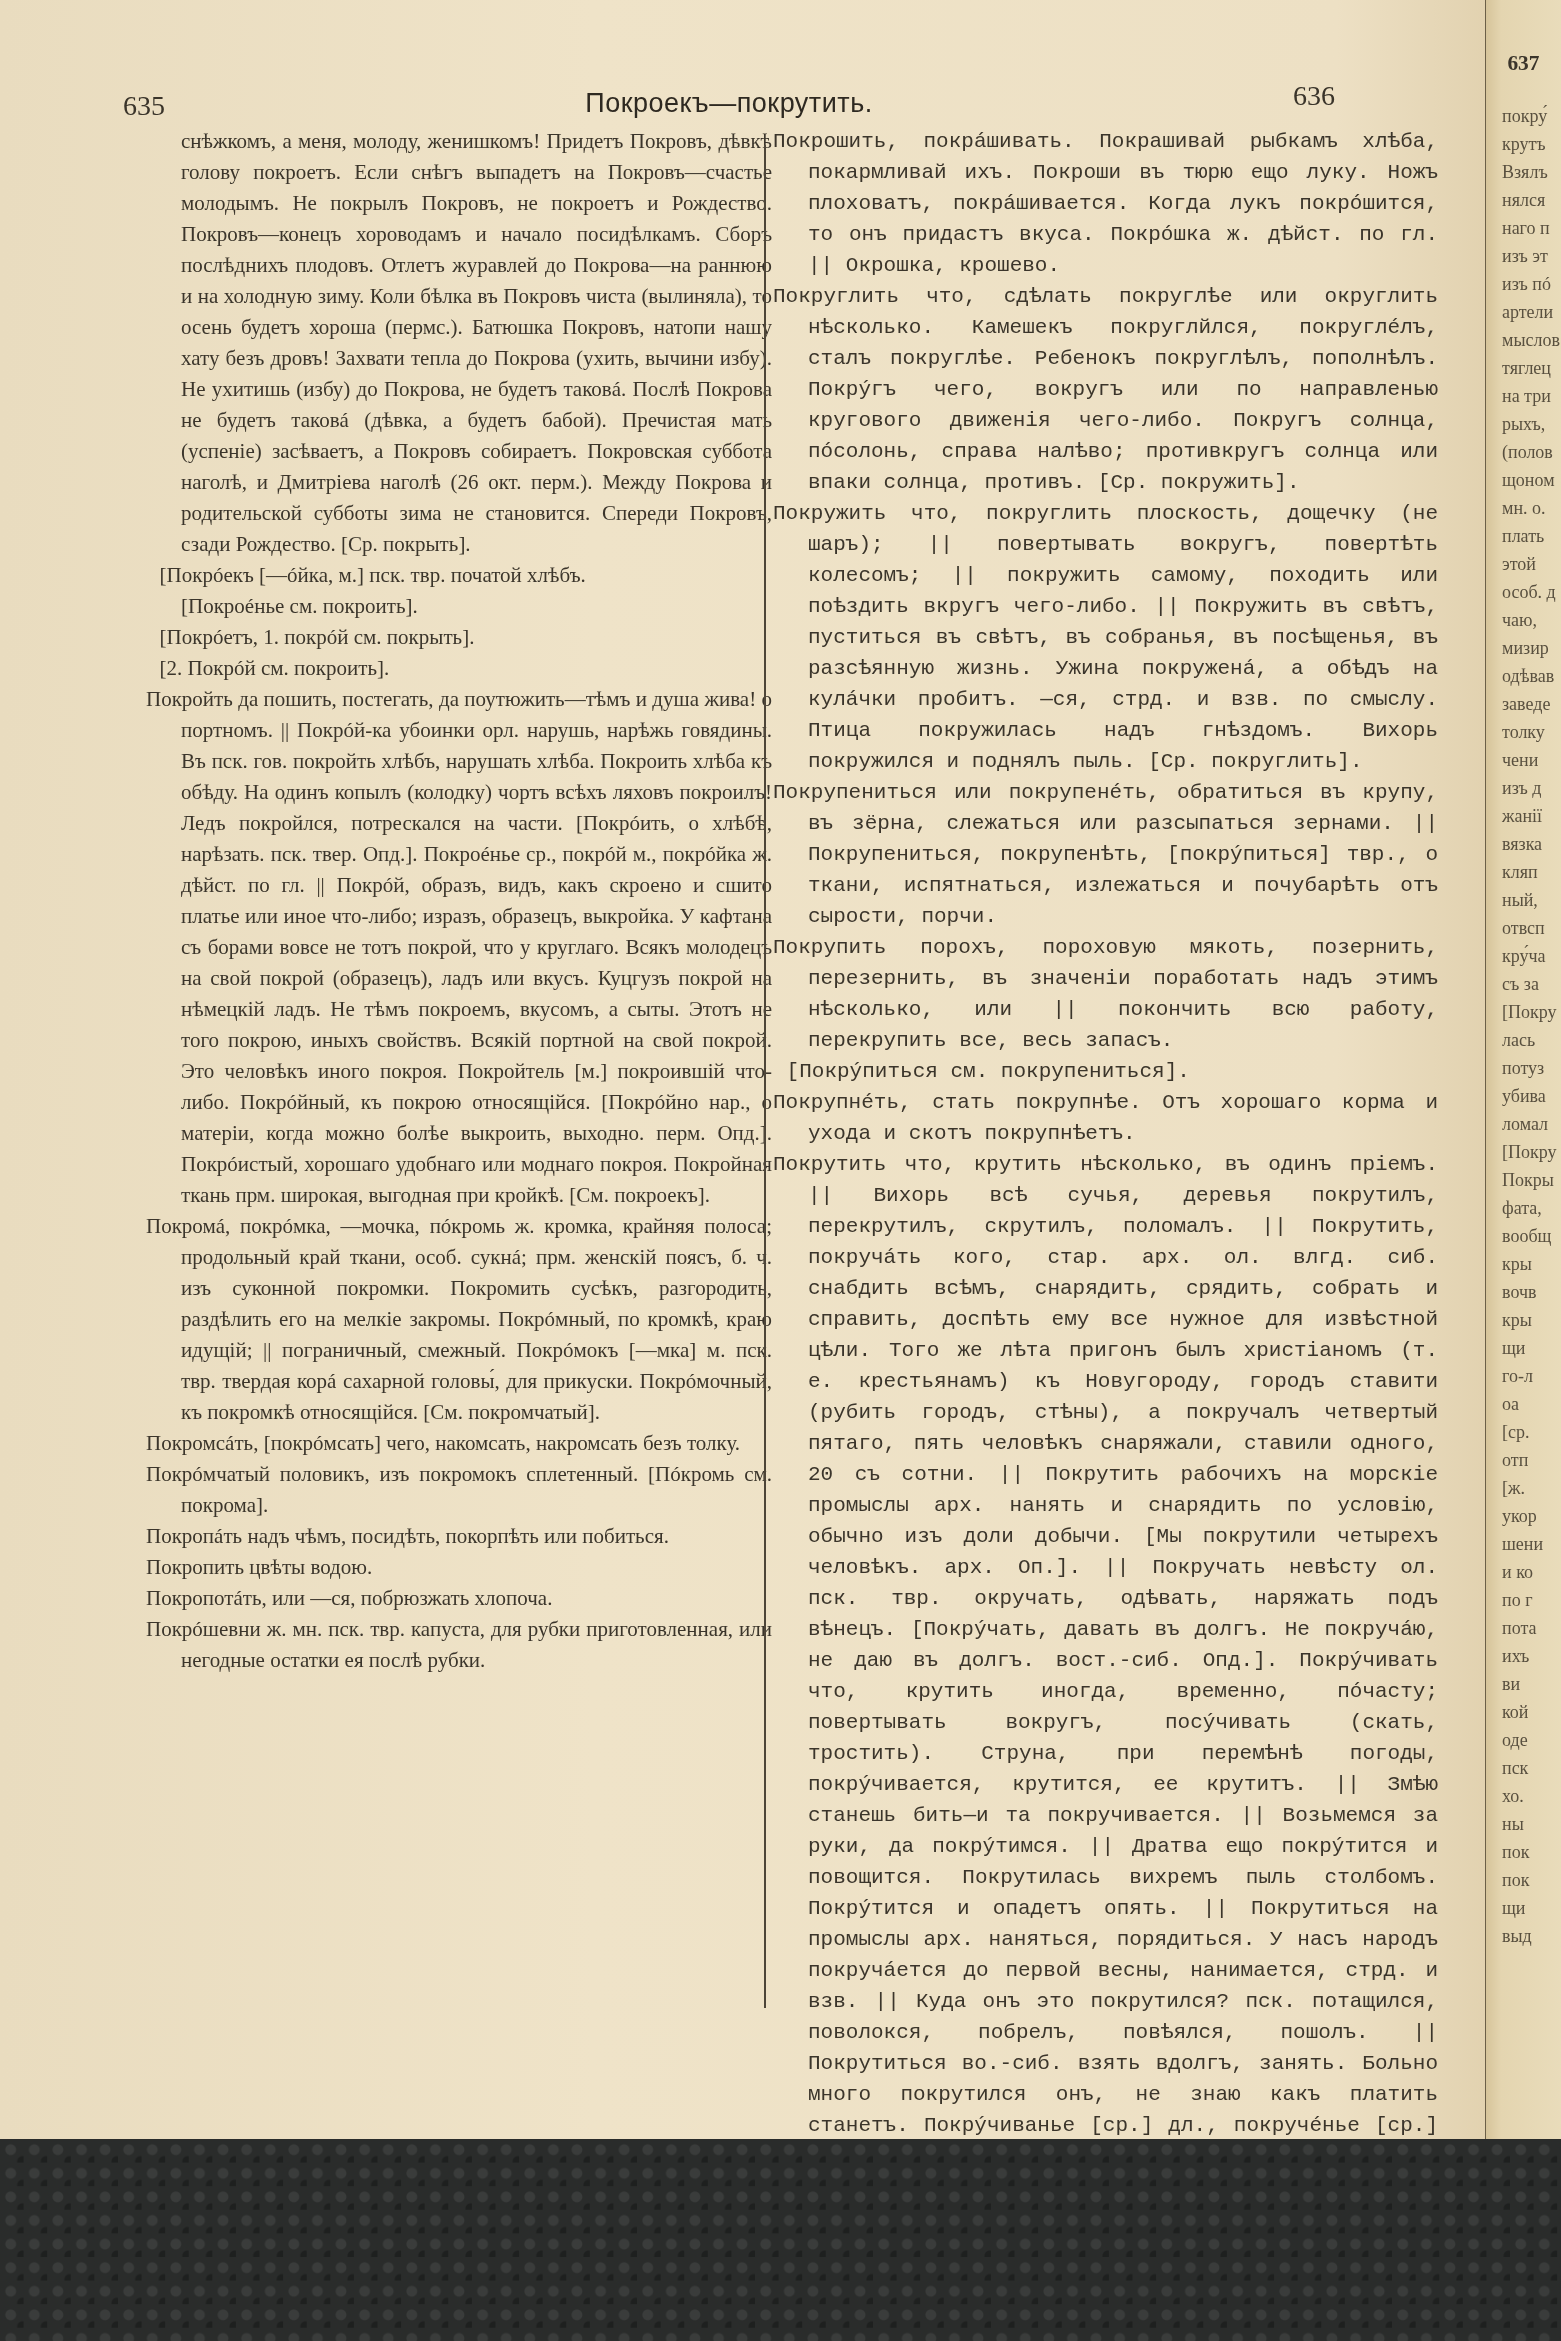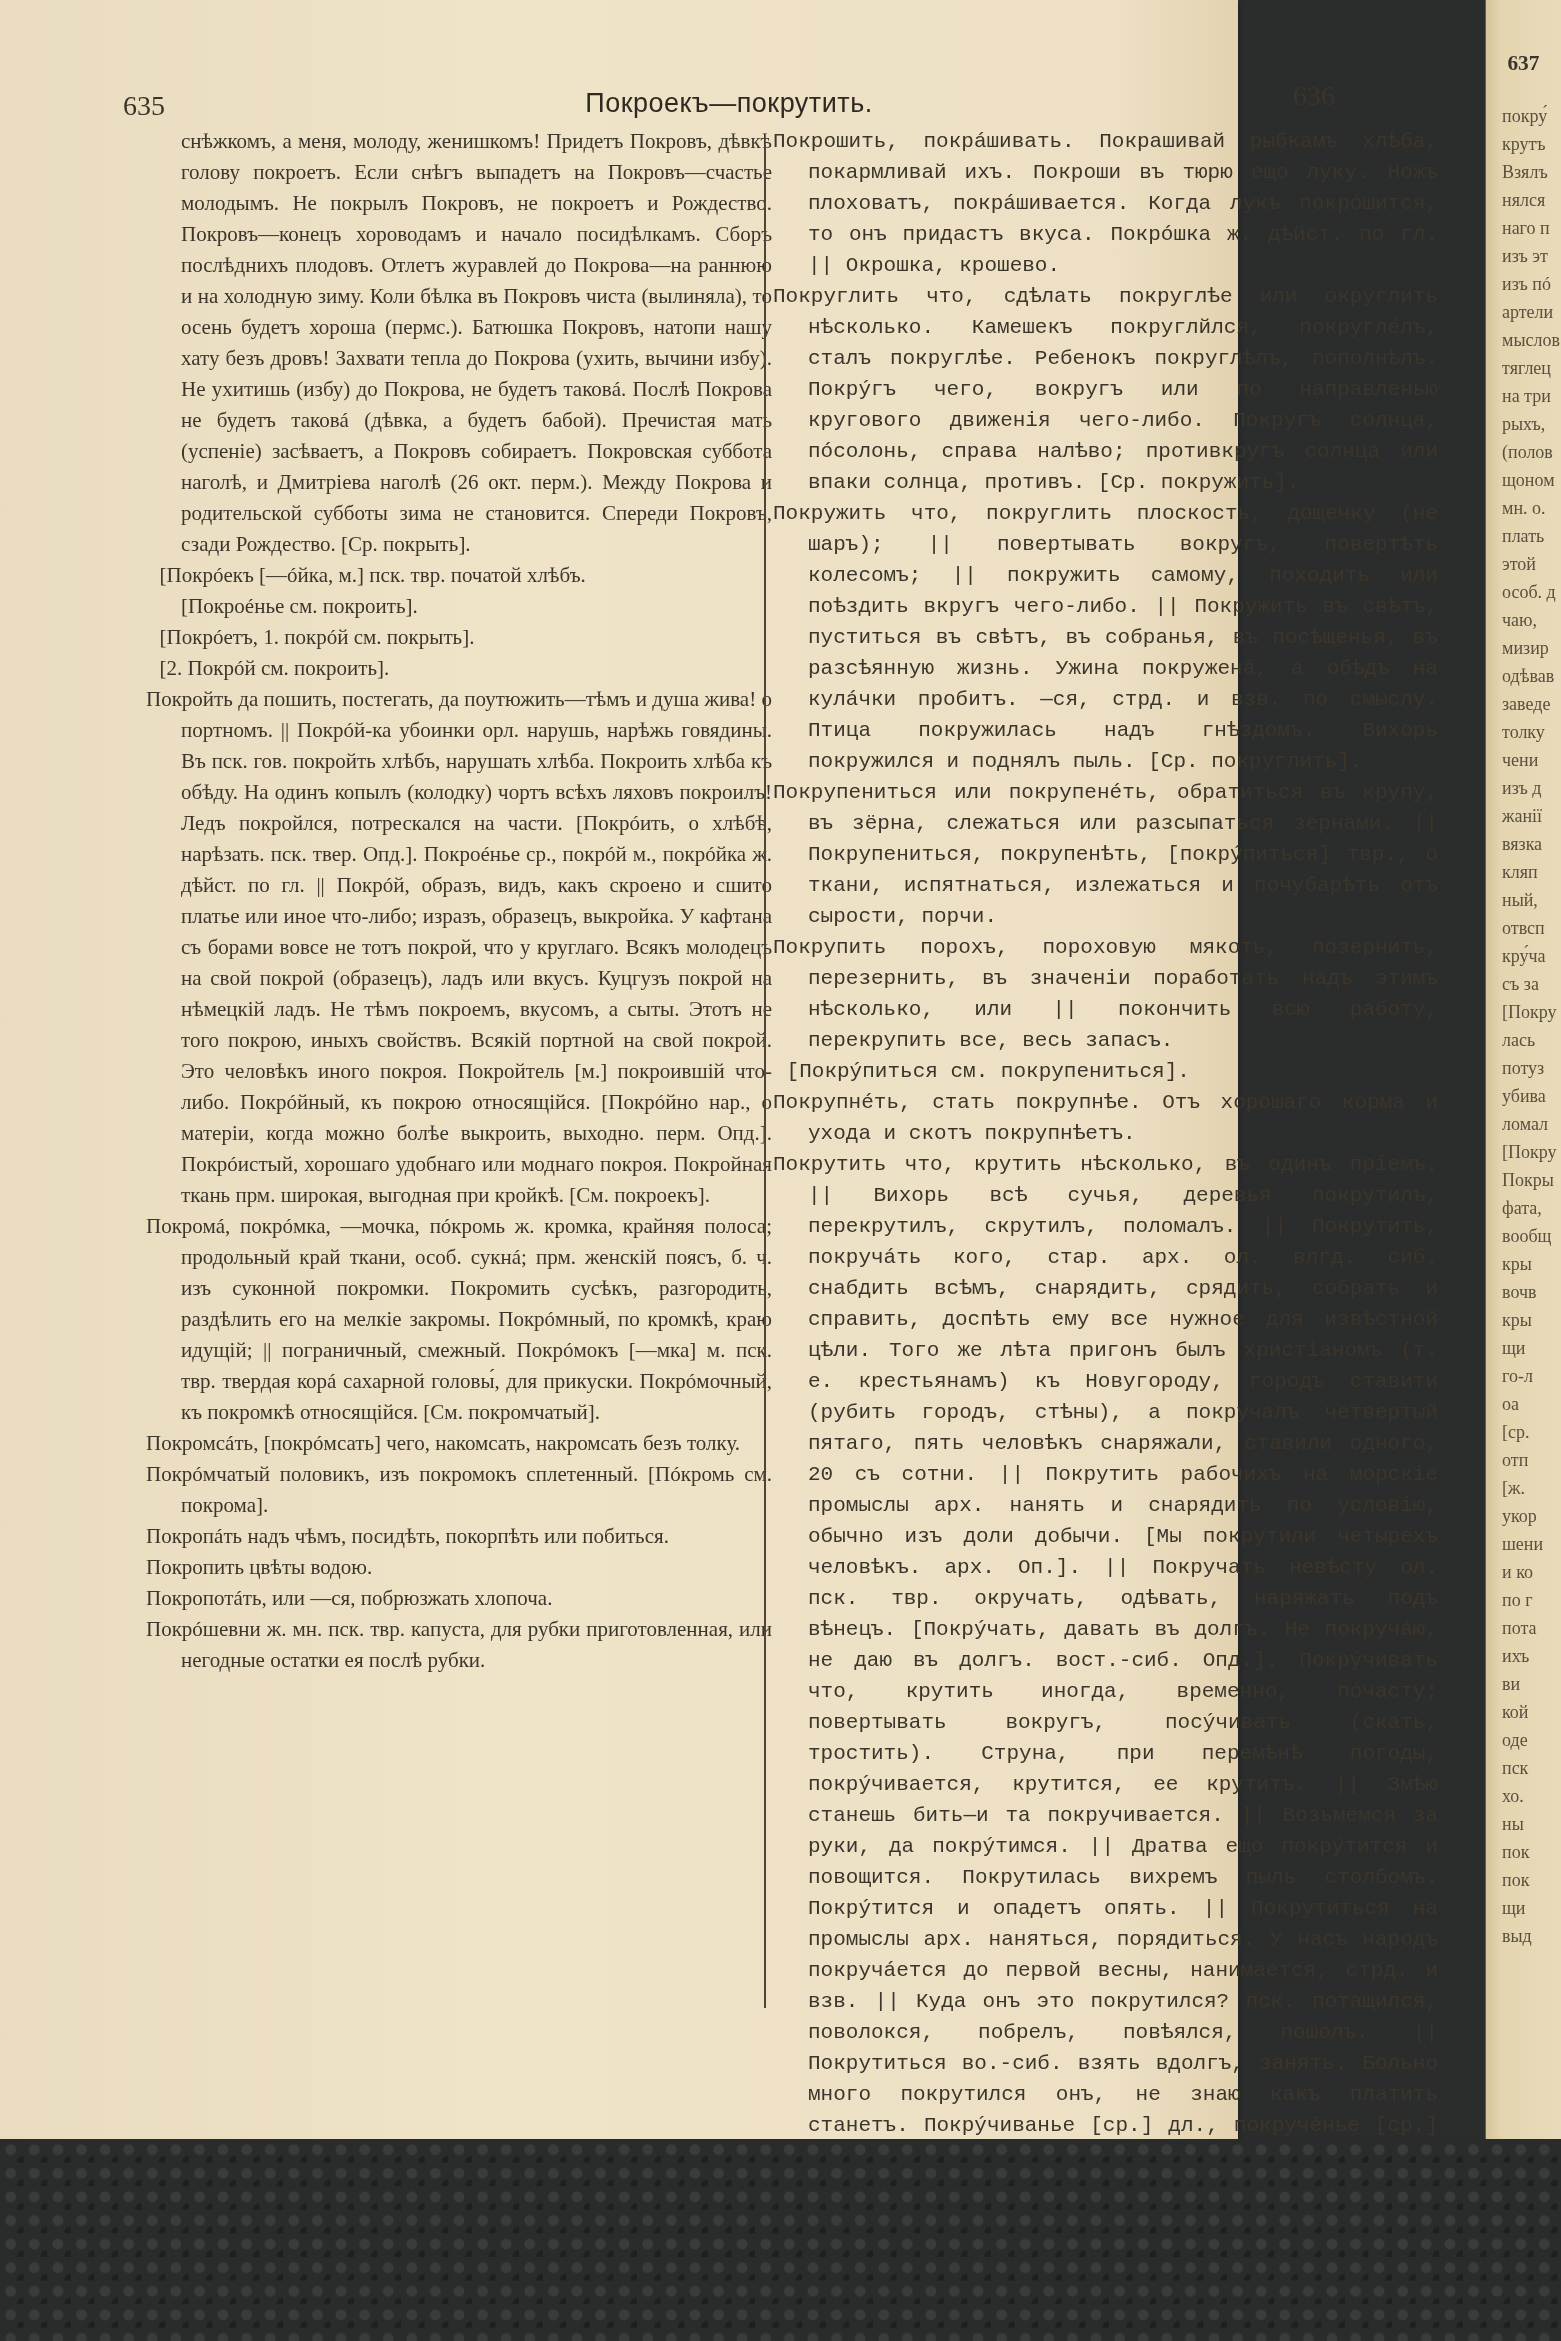--- a/index.html
+++ b/index.html
@@ -9,21 +9,21 @@
     font-family: "Liberation Serif", "DejaVu Serif", serif;
   }
   .mat {
     position:absolute; left:0; top:2139px; width:1561px; height:203px;
     background:
       radial-gradient(circle at 10.7px 10.7px, #3a3c3b 4.8px, transparent 5.9px) 0 0/23.6px 23.6px,
       radial-gradient(circle at 22.5px 22.5px, #1e201f 4.8px, transparent 5.9px) 0 0/23.6px 23.6px,
       #2a2c2b;
   }
   .page {
-    position:absolute; left:0; top:0; width:1238px; height:2144px;
+    position:absolute; left:0; top:0; width:1485px; height:2144px;
     background: linear-gradient(90deg, #e9dcbf 0%, #efe3c8 40%, #ede0c4 90%, #e2d2b0 100%);
     box-shadow: 0 3.2px 5.4px rgba(0,0,0,.45);
   }
   .next-page {
     position:absolute; left:1485px; top:0; width:76px; height:2145px;
     background: linear-gradient(90deg, #d6c49a 0%, #e4d5b0 20%, #e9dcbb 100%);
     border-left: 1.6px solid #6b5f47;
     overflow:hidden;
   }
   .next-page .pnum {

